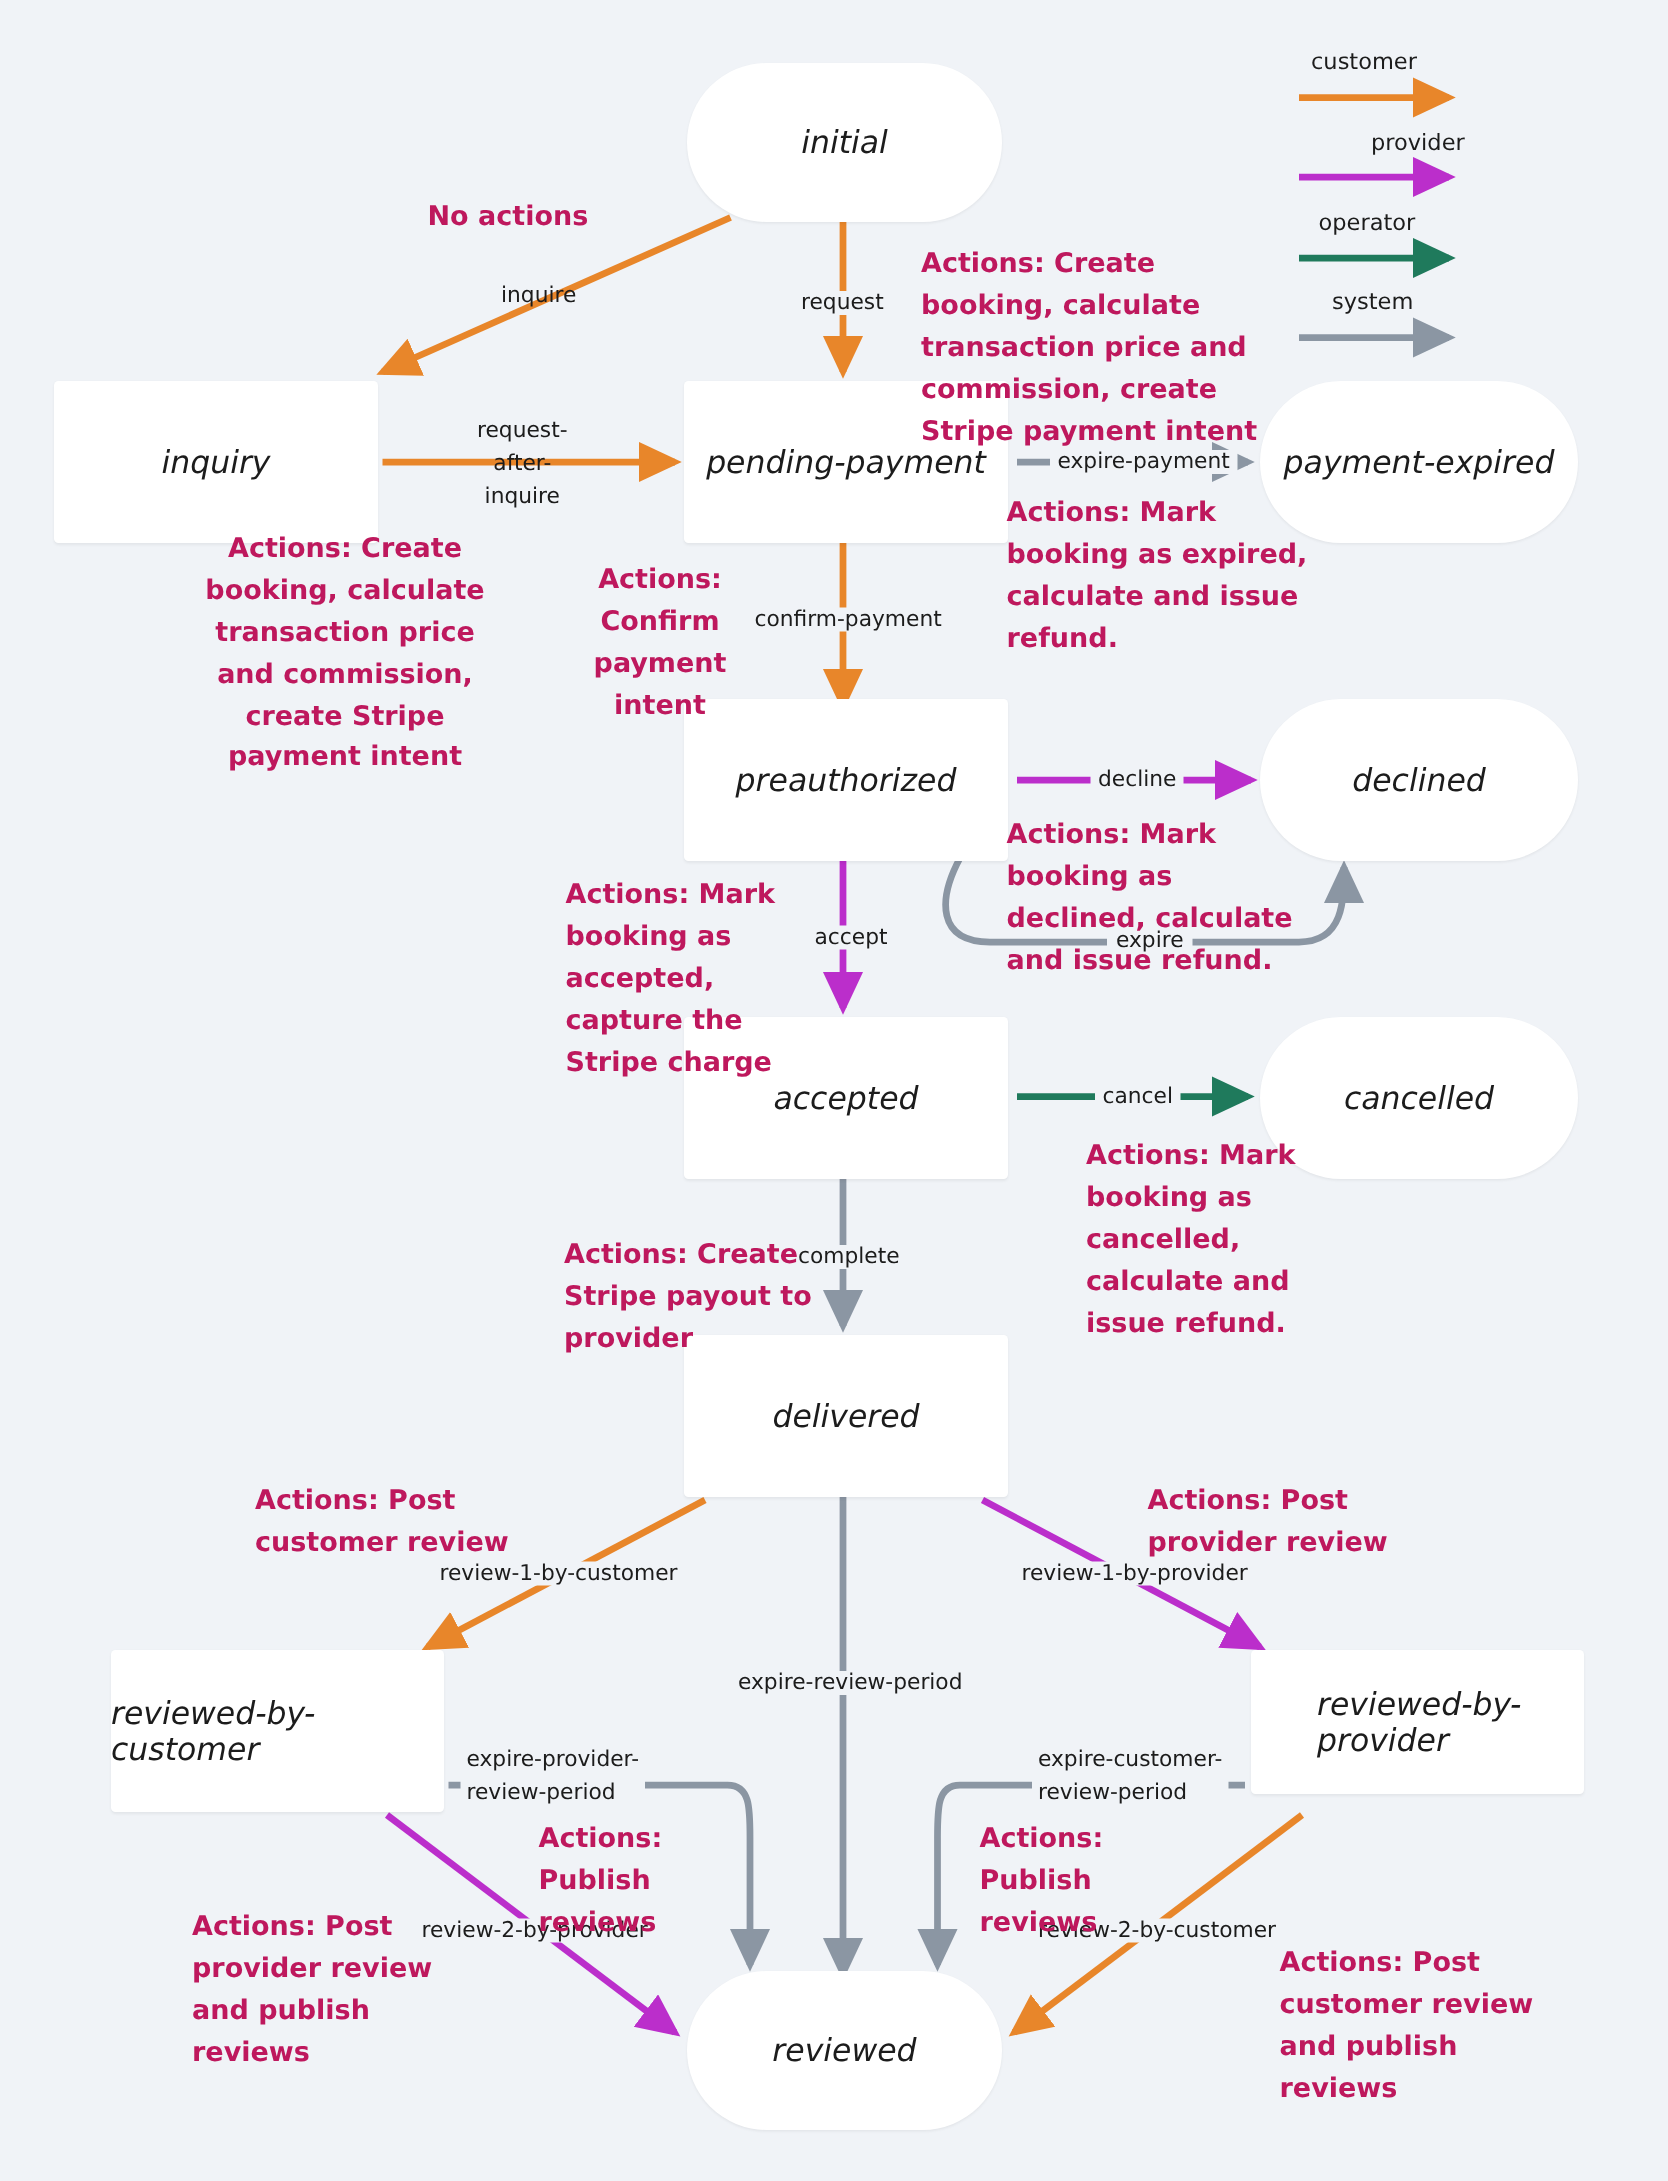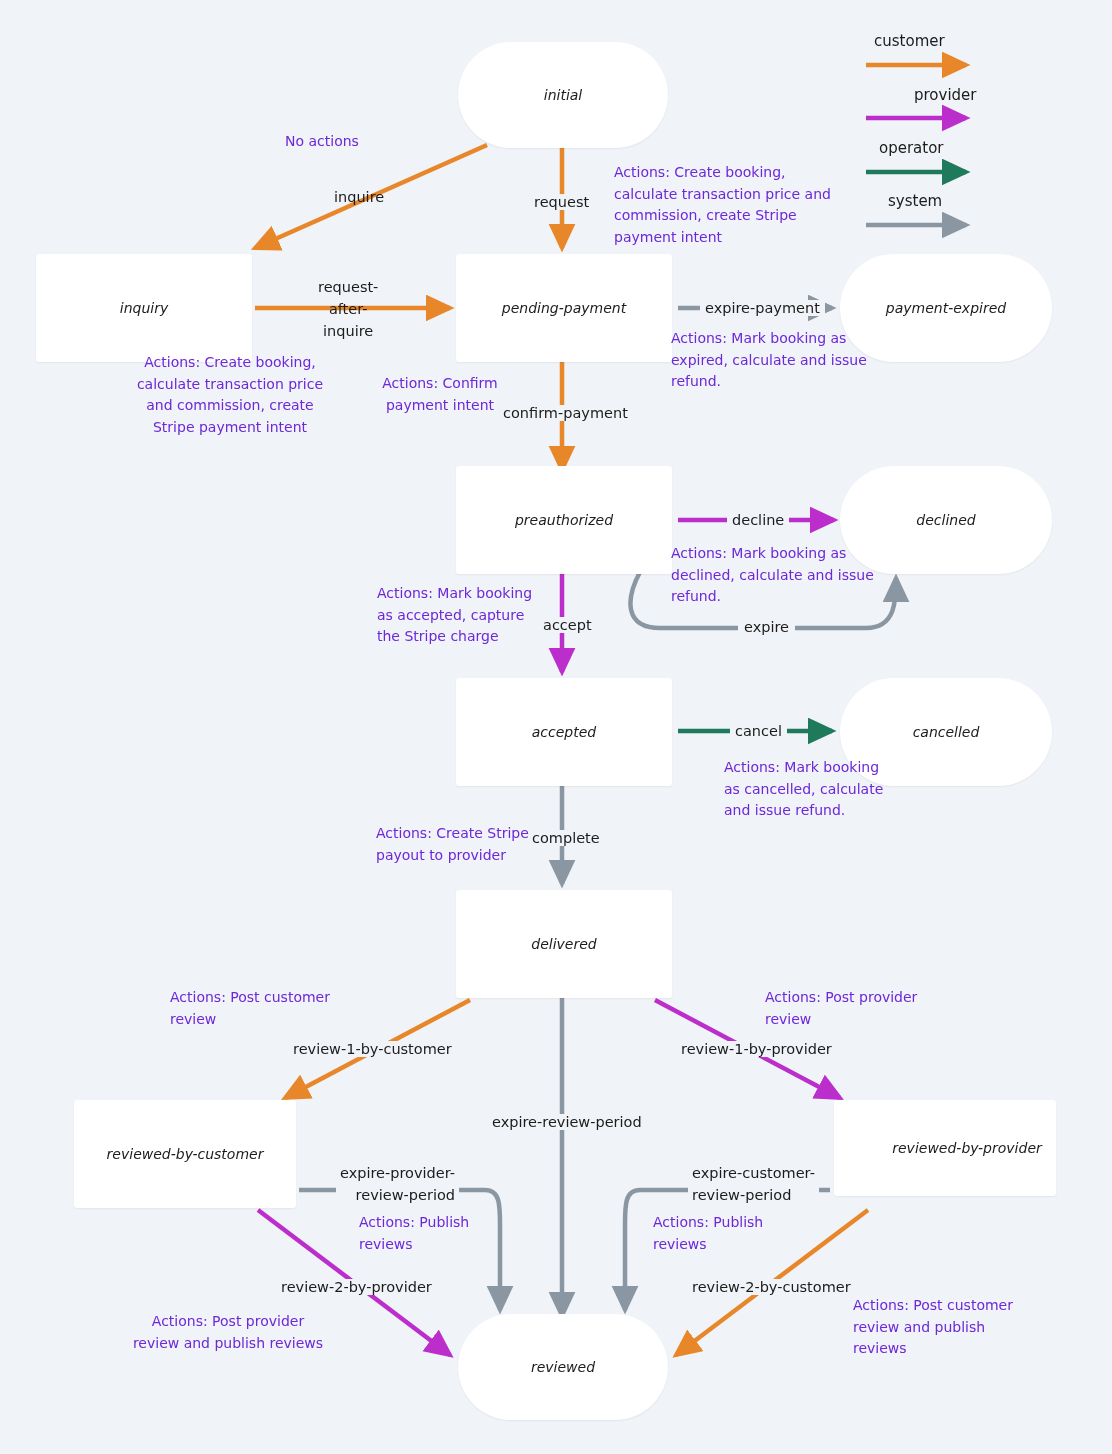--- a/index.html
+++ b/index.html
@@ -17,42 +17,43 @@
     background: #f0f3f7;
     overflow: hidden;
   }
   .node {
     position: absolute;
     background: #ffffff;
     display: flex;
     align-items: center;
     justify-content: center;
     font-style: italic;
-    font-size: 14px;
+    font-size: 21px;
     color: #1c1c1c;
     box-sizing: border-box;
     box-shadow: 0 1px 2px rgba(0,0,0,0.06);
   }
   .node.rounded {
     border-radius: 60px;
   }
   .node.sharp {
     border-radius: 3px;
   }
   .label {
     position: absolute;
     font-size: 14.5px;
     color: #1c1c1c;
     white-space: nowrap;
   }
   .note {
     position: absolute;
-    font-size: 14px;
-    color: #6d28d9;
+    font-size: 18px;
+    color: #be185d;
     line-height: 1.55;
+    font-weight: bold;
   }
   .legend-label {
     position: absolute;
     font-size: 15px;
     color: #1c1c1c;
   }
   svg.edges {
     position: absolute;
     top: 0;
     left: 0;
@@ -204,21 +205,21 @@
   <div class="label" style="left:730px; top:723px; background:#f0f3f7; padding:0 5px;">cancel</div>
 
   <div class="label" style="left:527px; top:830px; background:#f0f3f7; padding:0 5px;">complete</div>
 
   <div class="label" style="left:289px; top:1041px; background:#f0f3f7; padding:0 4px;">review-1-by-customer</div>
 
   <div class="label" style="left:677px; top:1041px; background:#f0f3f7; padding:0 4px;">review-1-by-provider</div>
 
   <div class="label" style="left:487px; top:1114px; background:#f0f3f7; padding:0 5px;">expire-review-period</div>
 
-  <div class="label" style="left:336px; top:1162px; white-space:pre-line; line-height:1.55; background:#f0f3f7; padding:0 4px;text-align:right;">expire-provider-
+  <div class="label" style="left:307px; top:1162px; white-space:pre-line; line-height:1.55; background:#f0f3f7; padding:0 4px;">expire-provider-
 review-period</div>
 
   <div class="label" style="left:688px; top:1162px; white-space:pre-line; line-height:1.55; background:#f0f3f7; padding:0 4px;">expire-customer-
 review-period</div>
 
   <div class="label" style="left:277px; top:1279px; background:#f0f3f7; padding:0 4px;">review-2-by-provider</div>
 
   <div class="label" style="left:688px; top:1279px; background:#f0f3f7; padding:0 4px;">review-2-by-customer</div>
 
   <div class="note" style="left:285px; top:131px; width:180px;">No actions</div>
@@ -240,17 +241,17 @@
   <div class="note" style="left:724px; top:757px; width:160px;">Actions: Mark booking as cancelled, calculate and issue refund.</div>
 
   <div class="note" style="left:170px; top:987px; width:180px;">Actions: Post customer review</div>
 
   <div class="note" style="left:765px; top:987px; width:180px;">Actions: Post provider review</div>
 
   <div class="note" style="left:359px; top:1212px; width:130px;">Actions: Publish reviews</div>
 
   <div class="note" style="left:653px; top:1212px; width:130px;">Actions: Publish reviews</div>
 
-  <div class="note" style="left:128px; top:1311px; width:200px;text-align:center;">Actions: Post provider review and publish reviews</div>
+  <div class="note" style="left:128px; top:1271px; width:200px;">Actions: Post provider review and publish reviews</div>
 
   <div class="note" style="left:853px; top:1295px; width:180px;">Actions: Post customer review and publish reviews</div>
 
 </div>
 
 </body></html>

